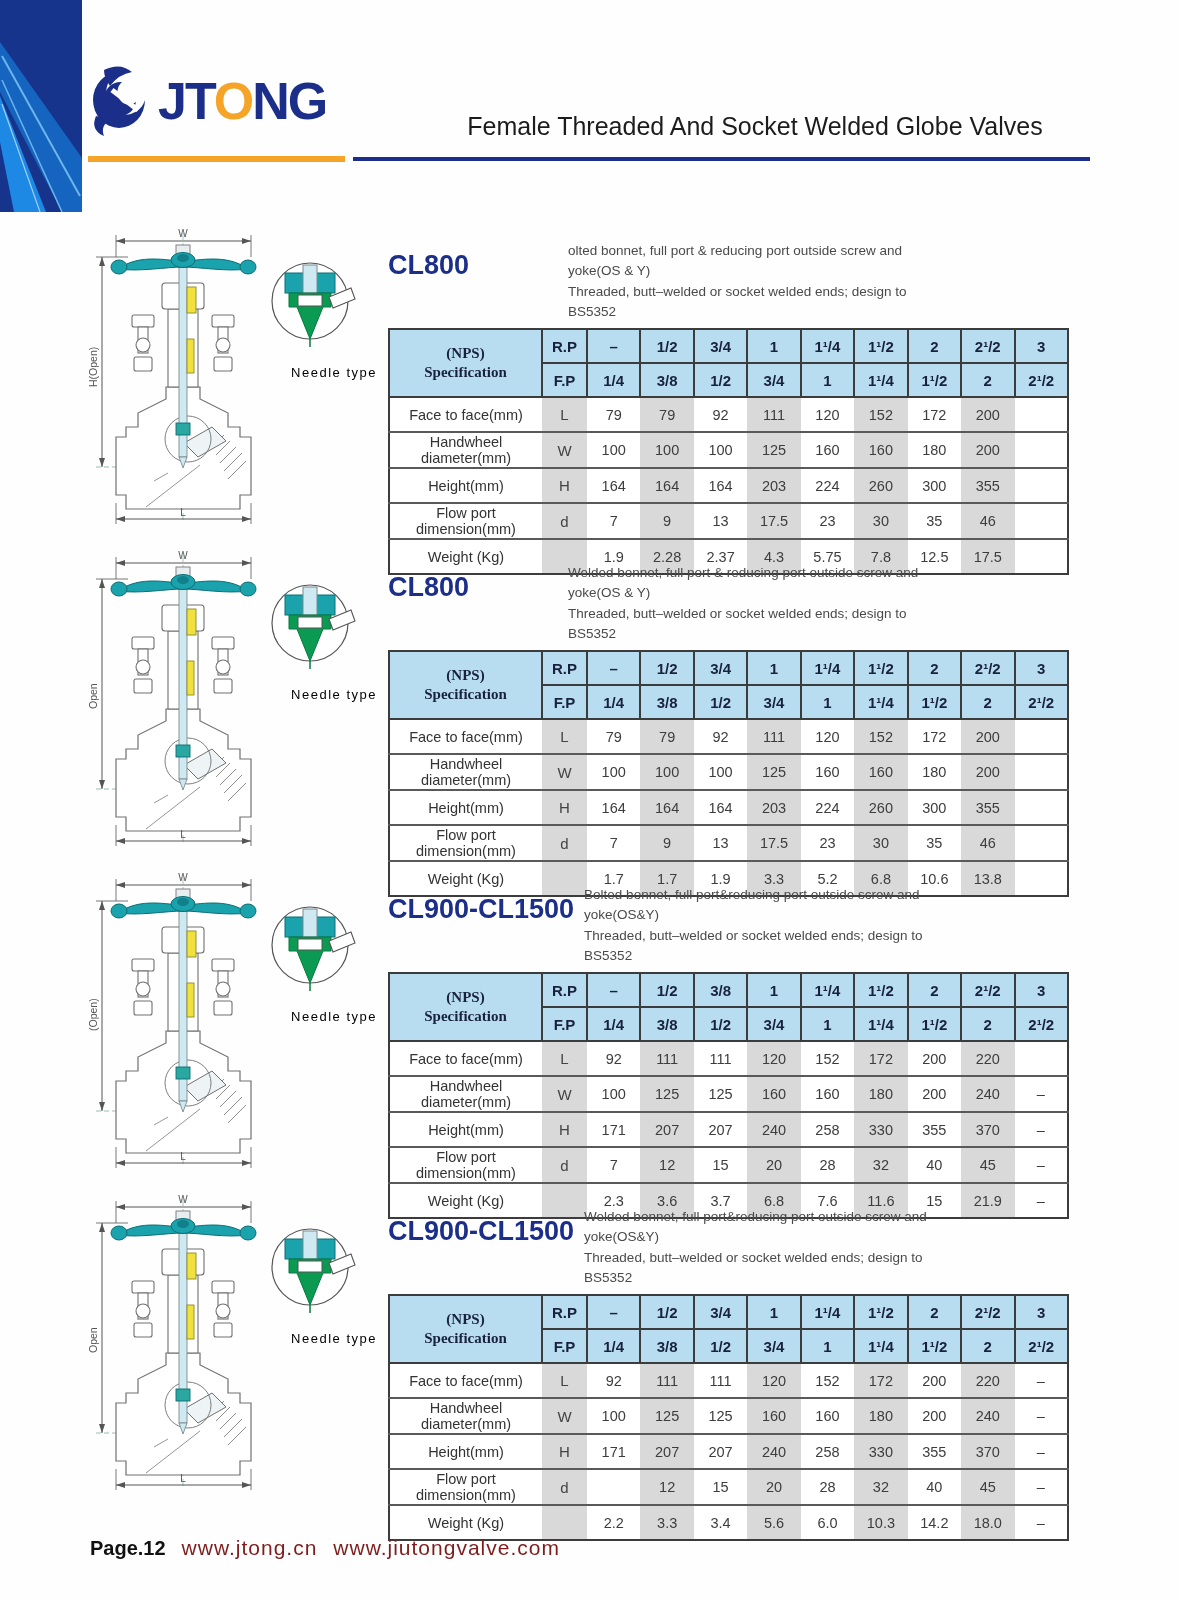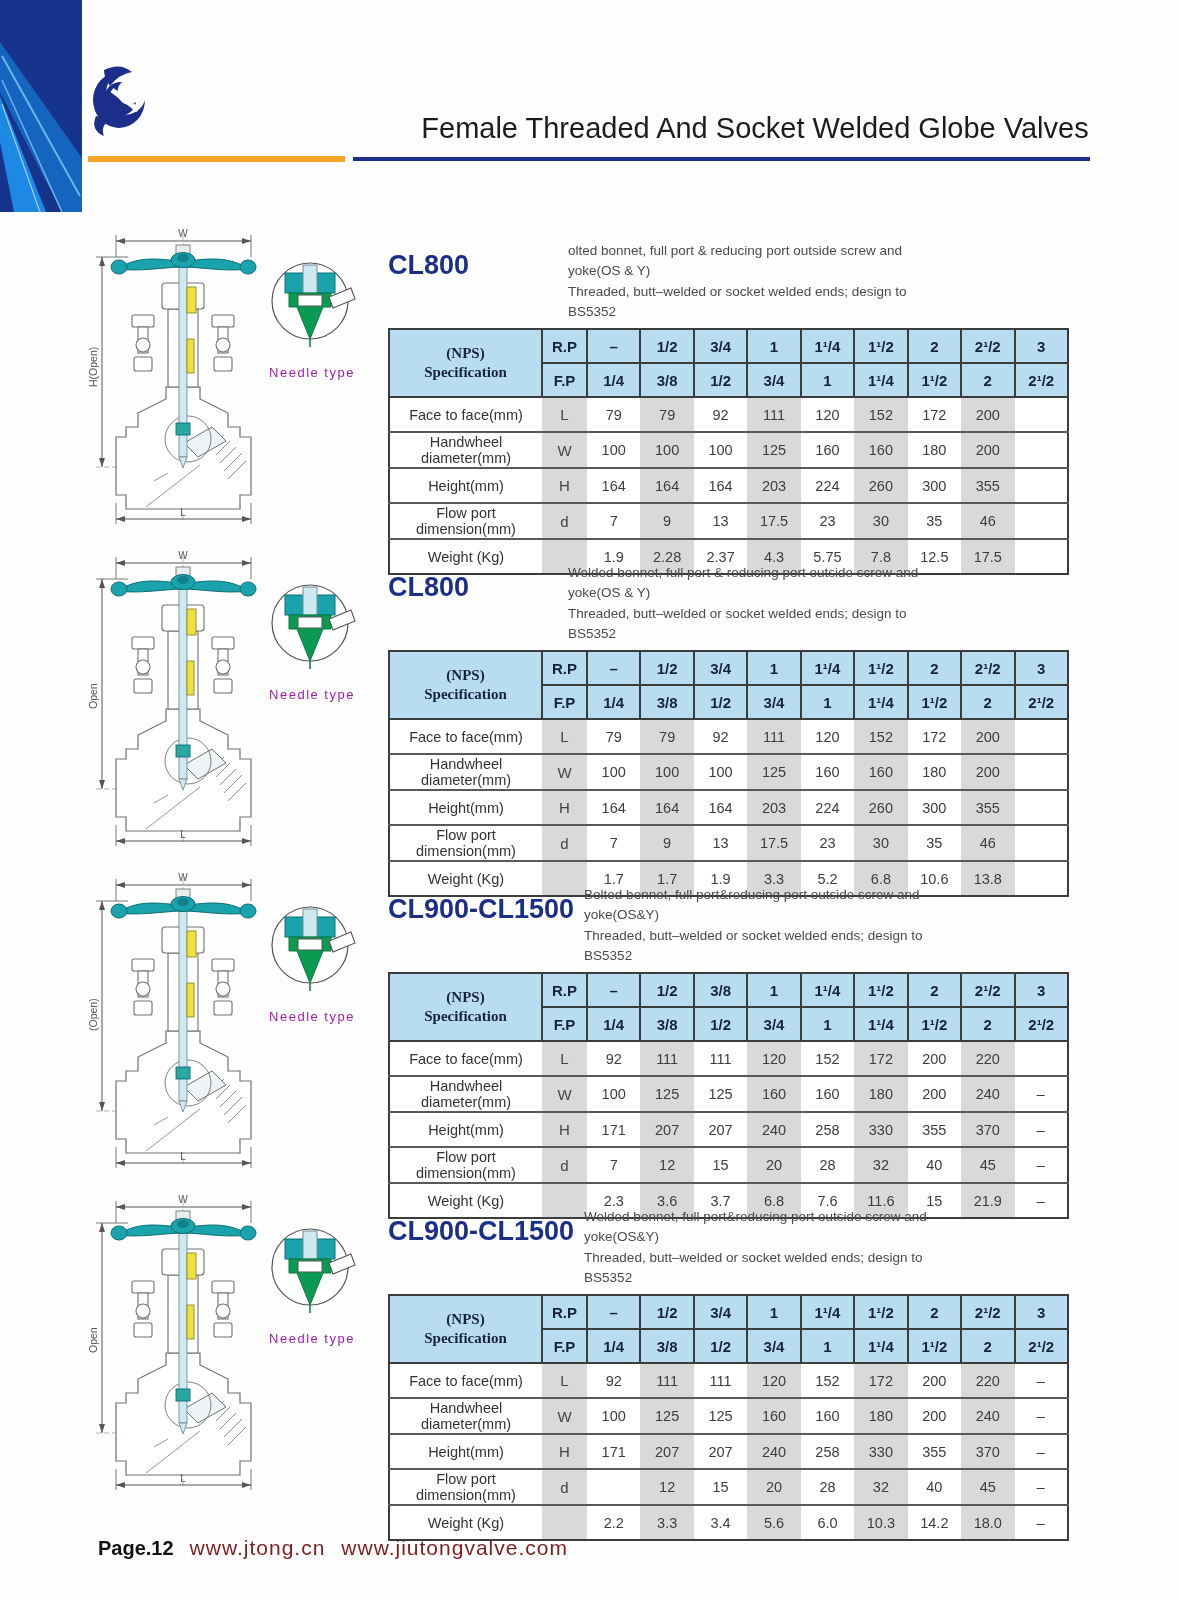--- a/index.html
+++ b/index.html
@@ -8,47 +8,47 @@
     background:#fefefe;font-family:"Liberation Sans",sans-serif;
   }
   
   .deco{position:absolute;left:0;top:0;}
   .logo-row{position:absolute;left:86px;top:64px;display:flex;align-items:center;gap:6px;}
   .brand{font-size:52px;font-weight:bold;color:#1b2f8a;letter-spacing:-2px;line-height:1;}
   .brand .o{color:#f5a427;}
   .rule-orange{position:absolute;left:88px;top:156px;width:257px;height:6px;background:#f5a427;}
   .rule-blue{position:absolute;left:353px;top:157px;width:737px;height:4px;background:#1b2f8a;}
   .page-title{position:absolute;left:420px;top:112px;width:670px;text-align:center;
-    font-size:29px;color:#1c1c1c;}
+    font-size:25px;color:#1c1c1c;}
   
   #sections{position:absolute;left:0;top:225px;width:1179px;}
   .section{position:relative;height:322px;}
   .drawing{position:absolute;left:88px;top:2px;width:195px;height:302px;}
   .needle-wrap{position:absolute;left:265px;top:34px;width:92px;height:100px;}
-  .needle-caption{position:absolute;left:247px;top:140px;width:130px;text-align:center;
-    color:#a21caf;font-size:13px;letter-spacing:1.5px;}
+  .needle-caption{position:absolute;left:247px;top:140px;width:130px;text-align:right;
+    color:#000000;font-size:13px;letter-spacing:1.5px;}
   .right{position:absolute;left:388px;top:12px;width:564px;}
   .sec-head{display:flex;align-items:flex-start;min-height:50px;}
   .model{flex:0 0 auto;min-width:170px;padding-right:10px;font-size:27px;font-weight:bold;
     color:#1b2f8a;letter-spacing:0;line-height:1.1;padding-top:14px;}
   .desc{font-size:13.5px;color:#4a4a4a;line-height:1.5;padding-top:4px;}
   
   table.spec-table{border-collapse:collapse;table-layout:fixed;width:681px;margin-top:6px;
     border:2px solid #3c3c3c;}
   col.c-label{width:153px;} col.c-sym{width:45px;}
   thead td{border:2px solid #3c3c3c;background:#b9ddf0;font-weight:bold;color:#18223f;
     text-align:center;height:30px;font-size:15px;}
   thead td.spec{font-size:15px;line-height:1.25;font-family:Liberation Serif, serif;}
   tbody td{border-top:2px solid #595959;text-align:center;height:31px;font-size:14.5px;
     color:#3d3d3d;background:#fff;}
   tbody td.rlabel{font-size:14.5px;color:#333;margin-left:44px;}
   tbody td.shade{background:#d9d9d9;}
   tbody td.sym{font-size:15px;color:#444;}
   
-  .footer{position:absolute;left:98px;top:1536px;display:flex;align-items:baseline;gap:16px;}
+  .footer{position:absolute;left:90px;top:1536px;display:flex;align-items:baseline;gap:16px;}
   .footer .pg{font-size:20px;font-weight:bold;color:#111;}
   .footer .url{font-size:21px;color:#7f1d1d;letter-spacing:1px;text-align:center;}
   svg text{font-family:"Liberation Sans",sans-serif;}
 </style>
 </head>
 <body>
 
 <svg class="deco" width="82" height="212" viewBox="0 0 82 212">
   <rect x="0" y="0" width="82" height="212" fill="#16348c"></rect>
   <polygon points="0,42 82,158 82,212 62,212 0,92" fill="#1565c0"></polygon>
@@ -59,20 +59,21 @@
 </svg>
 
 <div class="logo-row">
   <svg width="66" height="74" viewBox="0 0 66 74">
     <path d="M33,8 a26,28 0 1 0 26,28 a20,22 0 1 1 -26,-28 Z" fill="#1b2f8a"></path>
     <path d="M36,18 a16,17 0 1 0 14,20 a11,12 0 1 1 -14,-20 Z" fill="#1b2f8a"></path>
     <path d="M18,6 Q34,-2 46,8 Q33,10 24,22 Q18,14 18,6 Z" fill="#1b2f8a"></path>
     <path d="M10,52 Q4,66 18,72 Q14,62 24,56 Z" fill="#1b2f8a"></path>
     <path d="M26,26 L52,46" stroke="#ffffff" stroke-width="5"></path>
   </svg>
+  <div class="brand"><span>JT</span><span class="o">O</span><span>NG</span></div>
 </div>
 <div class="rule-orange"></div>
 <div class="rule-blue"></div>
 <div class="page-title">Female Threaded And Socket Welded Globe Valves</div>
 
 <div id="sections">
   <div class="section">
     <div class="drawing">
       <svg width="195" height="302" viewBox="0 0 195 302">
 

